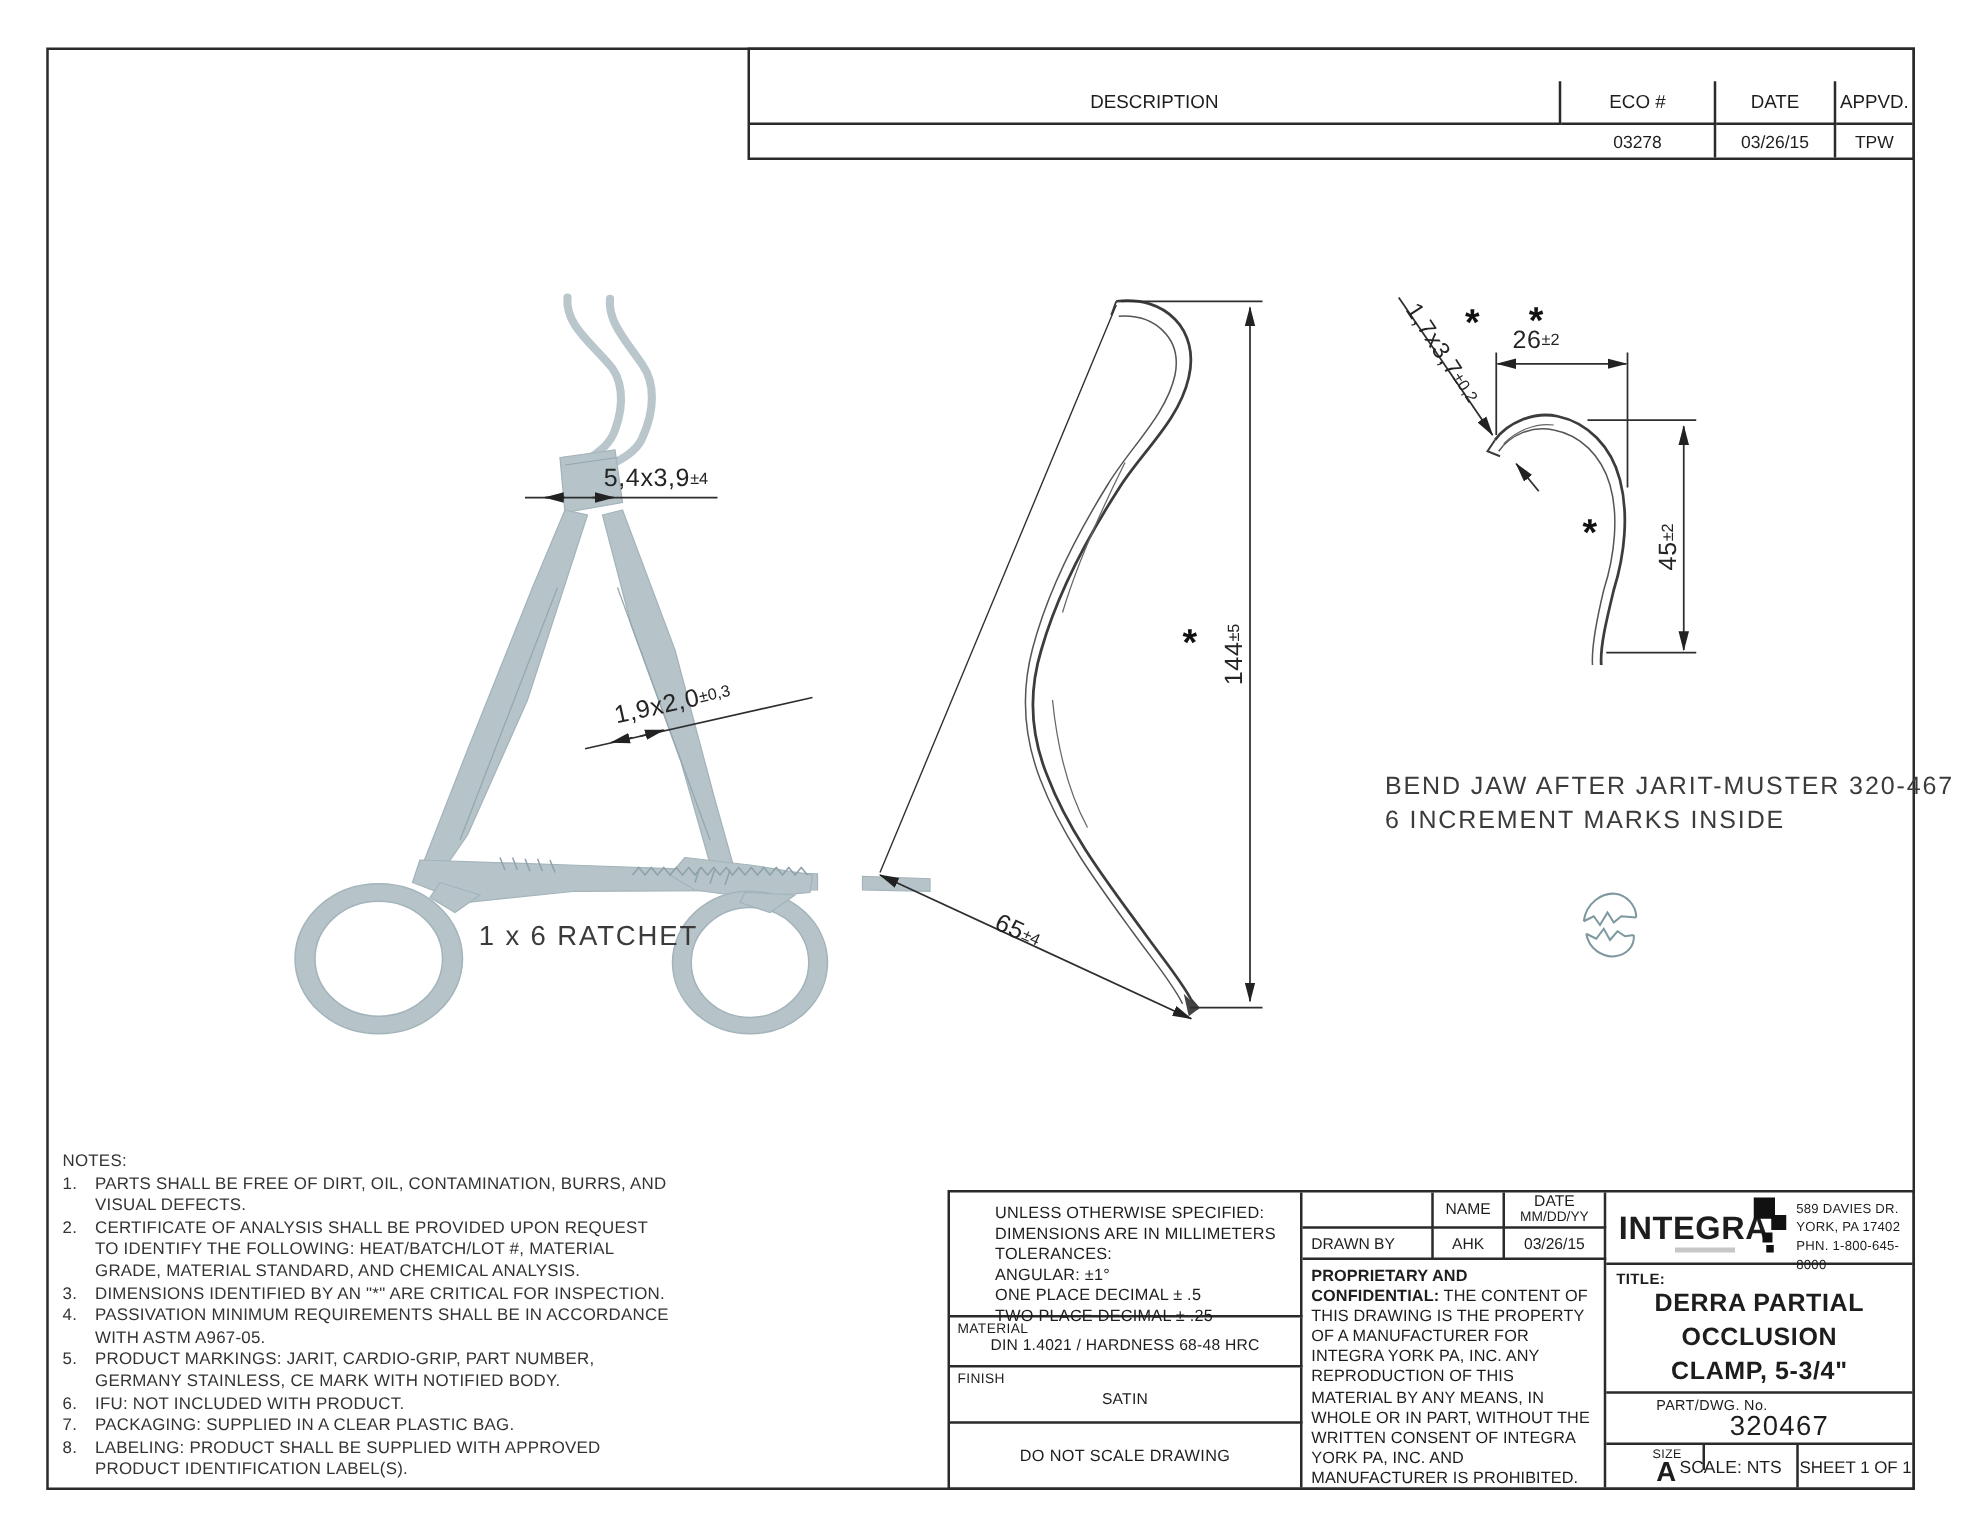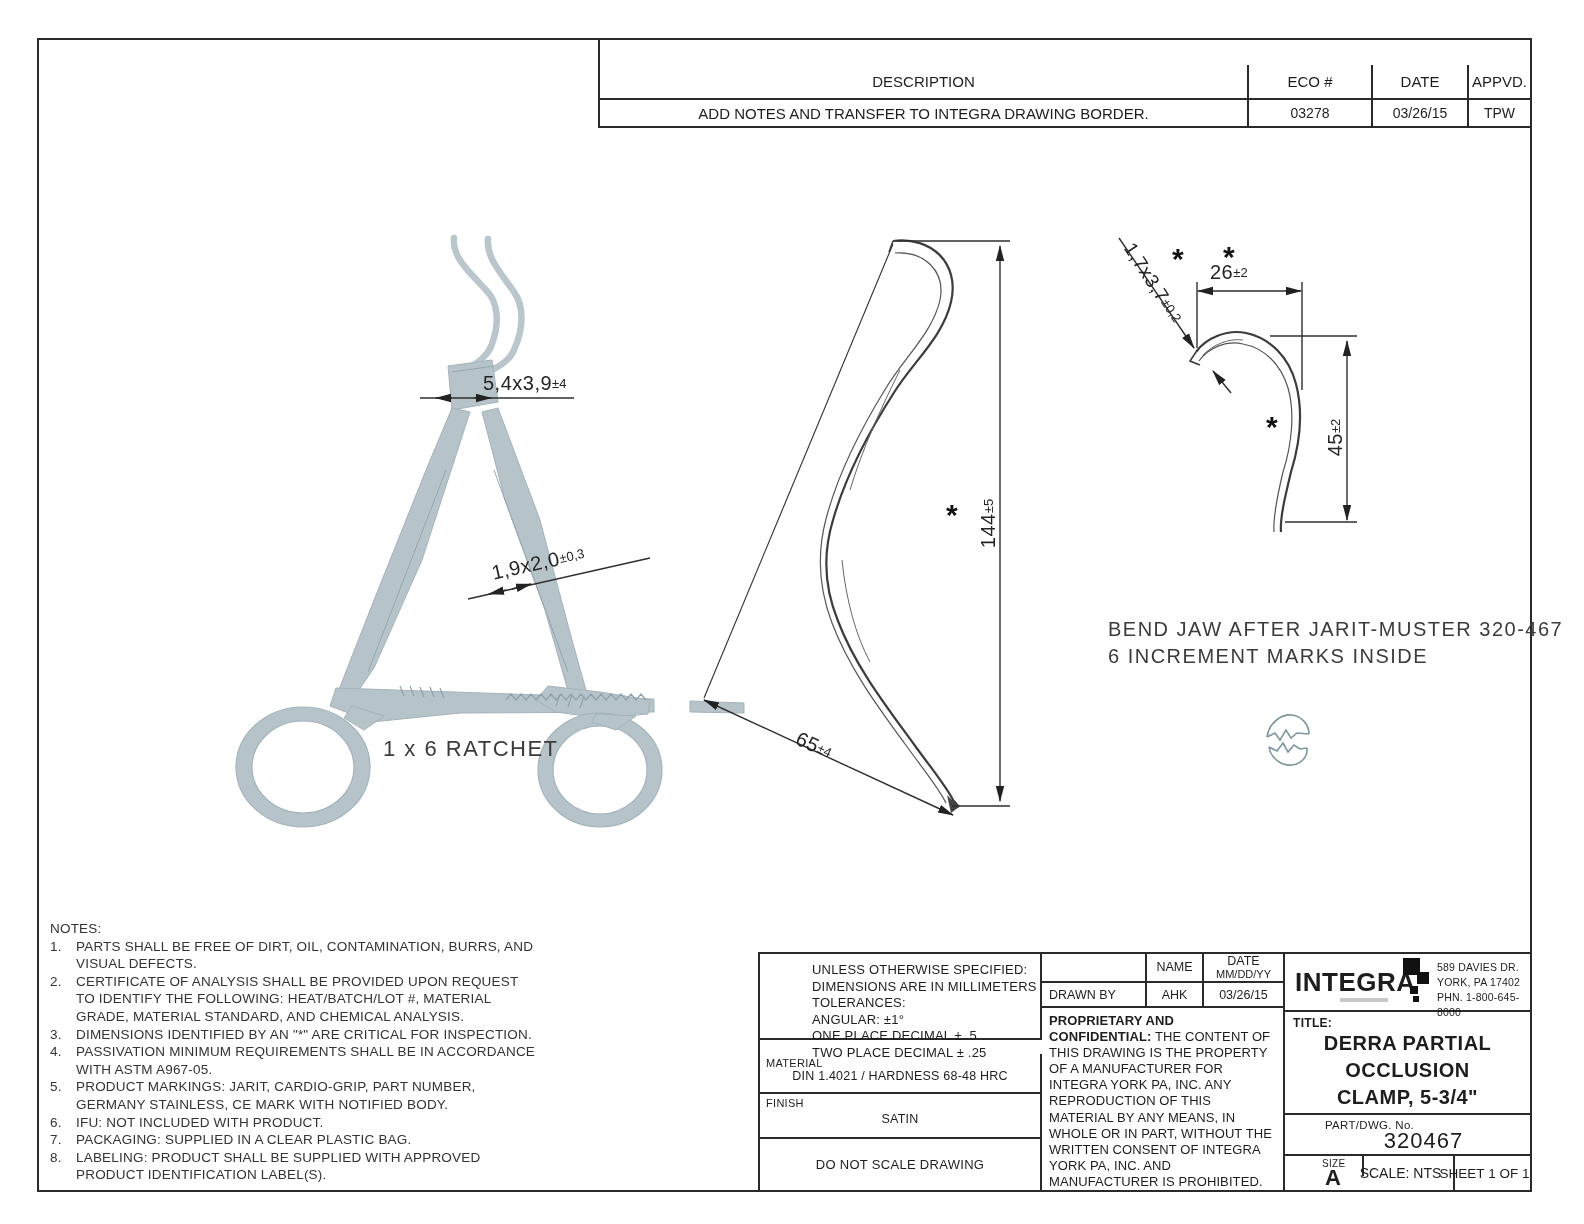--- a/index.html
+++ b/index.html
@@ -181,21 +181,20 @@
   <div class="abs caps" style="left:1108px;top:616px;font-size:20px;line-height:27px;">
     <div>BEND JAW AFTER JARIT-MUSTER 320-467</div>
     <div>6 INCREMENT MARKS INSIDE</div>
   </div>
 
   <div class="abs" id="rev">
     <div class="cell rev-h" style="left:0;top:25px;width:649px;height:35px;border-right-width:2px;border-bottom-width:2px;">DESCRIPTION</div>
     <div class="cell rev-h" style="left:649px;top:25px;width:124px;height:35px;border-right-width:2px;border-bottom-width:2px;">ECO #</div>
     <div class="cell rev-h" style="left:773px;top:25px;width:96px;height:35px;border-right-width:2px;border-bottom-width:2px;">DATE</div>
     <div class="cell rev-h" style="left:869px;top:25px;width:61px;height:35px;border-bottom-width:2px;">APPVD.</div>
-    <div class="cell rev-h" style="left:0;top:60px;width:649px;height:26px;border-right-width:2px;">ADD NOTES AND TRANSFER TO INTEGRA DRAWING BORDER.</div>
     <div class="cell rev-d" style="left:649px;top:60px;width:124px;height:26px;border-right-width:2px;">03278</div>
     <div class="cell rev-d" style="left:773px;top:60px;width:96px;height:26px;border-right-width:2px;">03/26/15</div>
     <div class="cell rev-d" style="left:869px;top:60px;width:61px;height:26px;">TPW</div>
   </div>
 
   <div class="abs" id="notes">
     <div>NOTES:</div>
     <div class="note">
       <span class="nn">1.</span>
       <span class="nt">PARTS SHALL BE FREE OF DIRT, OIL, CONTAMINATION, BURRS, AND VISUAL DEFECTS.</span>
@@ -225,21 +224,21 @@
       <span class="nt">PACKAGING: SUPPLIED IN A CLEAR PLASTIC BAG.</span>
       </div>
     <div class="note">
       <span class="nn">8.</span>
       <span class="nt">LABELING: PRODUCT SHALL BE SUPPLIED WITH APPROVED PRODUCT IDENTIFICATION LABEL(S).</span>
       </div>
   </div>
 
   <div class="abs" id="tb">
 
-    <div class="cell" style="left:0;top:0;width:282px;height:86px;border-right-width:2px;border-bottom-width:2px;padding-left:16px;">
+    <div class="cell" style="left:0;top:0;width:282px;height:100px;border-right-width:2px;border-bottom-width:2px;">
       <div class="tol-lines">
         <div>UNLESS OTHERWISE SPECIFIED:</div>
         <div>DIMENSIONS ARE IN MILLIMETERS</div>
         <div>TOLERANCES:</div>
         <div>ANGULAR: ±1°</div>
         <div>ONE PLACE DECIMAL ± .5</div>
         <div>TWO PLACE DECIMAL ± .25</div>
       </div>
     </div>
     <div class="cell" style="left:0;top:100px;width:282px;height:40px;border-right-width:2px;border-bottom-width:2px;">
@@ -291,17 +290,17 @@
       </div>
     </div>
     <div class="cell" style="left:525px;top:161px;width:245px;height:41px;border-bottom-width:2px;padding-left:32px;">
       <div class="lbl" style="padding:4px 0 0 8px;font-size:11.5px;">PART/DWG. No.</div>
       <div class="pn" style="margin-top:-3px;">320467</div>
     </div>
     <div class="cell" style="left:525px;top:202px;width:47px;height:20px;border-right-width:2px;margin-left:32px;">
       <div class="lbl" style="padding:2px 0 0 5px;font-size:10px;">SIZE</div>
       <div style="font-size:22px;font-weight:bold;padding-left:8px;margin-top:-4px;">A</div>
     </div>
-    <div class="cell" style="left:572px;top:202px;width:107px;height:34px;border-right-width:2px;display:flex;align-items:center;justify-content:center;font-size:14px;margin-left:16px;">SCALE: NTS</div>
+    <div class="cell" style="left:572px;top:202px;width:107px;height:34px;border-right-width:2px;display:flex;align-items:center;justify-content:center;font-size:14px;">SCALE: NTS</div>
     <div class="cell" style="left:679px;top:202px;width:91px;height:34px;display:flex;align-items:center;justify-content:center;font-size:13.5px;">SHEET 1 OF 1</div>
   </div>
 
 </div>
 
 </body></html>

